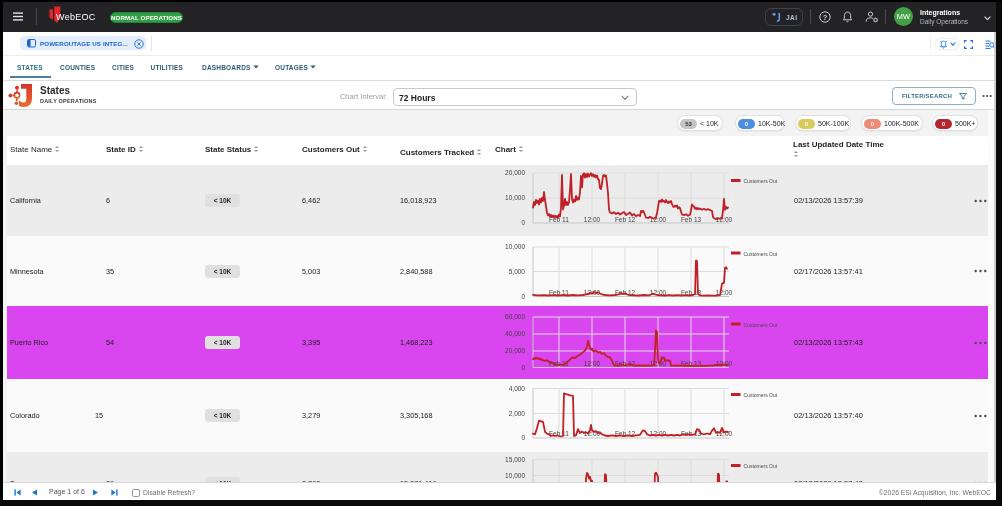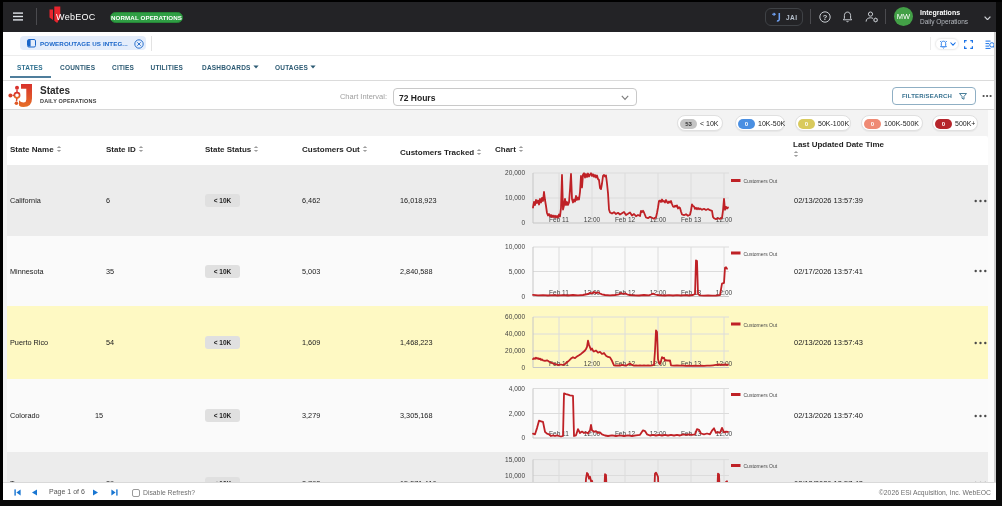--- a/index.html
+++ b/index.html
@@ -146,21 +146,21 @@
     </div>
 <div class="abs" style="left:861px;top:115px;width:62px;height:16px;background:#fff;border:1px solid #e0e0e0;border-radius:9px;box-shadow:0 1px 1px rgba(0,0,0,.05)">
       <span style="position:absolute;left:2px;top:2.5px;width:17px;height:10px;background:#ef8a74;border-radius:5px;color:#fff;font-size:6px;font-weight:bold;text-align:center;line-height:10px">0</span>
       <span style="position:absolute;left:22px;top:4px;font-size:7px;color:#222;white-space:nowrap">100K-500K</span>
     </div>
 <div class="abs" style="left:932px;top:115px;width:46px;height:16px;background:#fff;border:1px solid #e0e0e0;border-radius:9px;box-shadow:0 1px 1px rgba(0,0,0,.05)">
       <span style="position:absolute;left:2px;top:2.5px;width:17px;height:10px;background:#b6252b;border-radius:5px;color:#fff;font-size:6px;font-weight:bold;text-align:center;line-height:10px">0</span>
       <span style="position:absolute;left:22px;top:4px;font-size:7px;color:#222;white-space:nowrap">500K+</span>
     </div>
 <div class="abs" style="left:7px;top:136px;width:981px;height:29px;background:#fff;border-radius:2px 2px 0 0">
-<div style="position:absolute;left:3px;top:9px;font-weight:bold;font-size:8px;color:#1f1f1f;white-space:nowrap">State Name <svg width="6" height="8" viewBox="0 0 6 8" style="vertical-align:-1px">
+<div style="position:absolute;left:3px;top:9px;font-weight:normal;font-size:8px;color:#1f1f1f;white-space:nowrap">State Name <svg width="6" height="8" viewBox="0 0 6 8" style="vertical-align:-1px">
           <path d="M0.8 3.1 L3 0.9 L5.2 3.1 Z" fill="#9d9d9d"></path>
           <path d="M0.8 4.9 L3 7.1 L5.2 4.9 Z" fill="#9d9d9d"></path>
         </svg></div>
 <div style="position:absolute;left:99px;top:9px;font-weight:bold;font-size:8px;color:#1f1f1f;white-space:nowrap">State ID <svg width="6" height="8" viewBox="0 0 6 8" style="vertical-align:-1px">
           <path d="M0.8 3.1 L3 0.9 L5.2 3.1 Z" fill="#9d9d9d"></path>
           <path d="M0.8 4.9 L3 7.1 L5.2 4.9 Z" fill="#9d9d9d"></path>
         </svg></div>
 <div style="position:absolute;left:198px;top:9px;font-weight:bold;font-size:8px;color:#1f1f1f;white-space:nowrap">State Status <svg width="6" height="8" viewBox="0 0 6 8" style="vertical-align:-1px">
           <path d="M0.8 3.1 L3 0.9 L5.2 3.1 Z" fill="#9d9d9d"></path>
           <path d="M0.8 4.9 L3 7.1 L5.2 4.9 Z" fill="#9d9d9d"></path>
@@ -249,25 +249,25 @@
         <text x="92" y="59" text-anchor="middle" font-family="&quot;Liberation Sans&quot;, sans-serif" font-size="6.5" fill="#3f3f3f">12:00</text>
         <text x="125" y="59" text-anchor="middle" font-family="&quot;Liberation Sans&quot;, sans-serif" font-size="6.5" fill="#3f3f3f">Feb 12</text>
         <text x="158" y="59" text-anchor="middle" font-family="&quot;Liberation Sans&quot;, sans-serif" font-size="6.5" fill="#3f3f3f">12:00</text>
         <text x="191" y="59" text-anchor="middle" font-family="&quot;Liberation Sans&quot;, sans-serif" font-size="6.5" fill="#3f3f3f">Feb 13</text>
         <text x="224" y="59" text-anchor="middle" font-family="&quot;Liberation Sans&quot;, sans-serif" font-size="6.5" fill="#3f3f3f">12:00</text>
         <rect x="231" y="15.5" width="9.5" height="3" fill="#bf2126"></rect>
         <text x="243.5" y="19.7" font-family="&quot;Liberation Sans&quot;, sans-serif" font-size="5" fill="#4a4a4a">Customers Out</text>
         <polyline points="33,58.8 38,59.4 43,59.1 48,59.5 53,59.2 58,59.5 63,59.2 68,59.5 73,59.0 78,59.3 83,59.0 88,58.0 90,56.8 92,57.5 94,56.0 96,57.3 98,56.3 100,57.5 102,58.3 105,59.0 110,59.3 115,59.0 119,58.3 121,57.0 123,58.0 125,57.3 127,58.3 129,59.0 134,59.3 139,59.5 144,59.0 149,59.3 151,58.5 153,57.6 155,58.5 157,59.0 161,59.3 165,59.5 169,59.2 173,59.5 177,59.2 181,59.5 185,59.2 189,59.5 193,59.0 195,58.0 196,24.4 197,25.1 198,58.0 200,59.4 204,59.7 208,59.4 212,59.7 216,59.5 220,59.1 222,47.6 224,46.9 225,31.8 226,31.3 227,32.8" fill="none" stroke="#bf2126" stroke-width="1.8" stroke-linejoin="round" stroke-linecap="round"></polyline>
       </svg>
 </div>
-<div class="abs" style="left:7px;top:306px;width:981px;height:73px;background:#fef9c3;overflow:hidden">
+<div class="abs" style="left:7px;top:306px;width:981px;height:73px;background:#d946ef;overflow:hidden">
 <div class="abs" style="left:3px;top:32.0px;font-size:7.3px;color:#212121">Puerto Rico</div>
 <div class="abs" style="left:99px;top:32.0px;font-size:7.3px;color:#212121">54</div>
 <div class="abs" style="left:198px;top:30.0px;width:35px;height:13px;background:#e0e0e0;border-radius:3px;text-align:center;font-size:6.5px;font-weight:bold;color:#1f1f1f;line-height:13px">&lt; 10K</div>
-<div class="abs" style="left:295px;top:32.0px;font-size:7.3px;color:#212121">1,609</div>
+<div class="abs" style="left:295px;top:32.0px;font-size:7.3px;color:#212121">3,395</div>
 <div class="abs" style="left:393px;top:32.0px;font-size:7.3px;color:#212121">1,468,223</div>
 <div class="abs" style="left:787px;top:32.0px;font-size:7.5px;color:#212121">02/13/2026 13:57:43</div>
 <svg class="abs" style="left:966.5px;top:34.5px" width="13.0" height="4" viewBox="0 0 13.0 4">
         <circle cx="1.7" cy="2" r="1.2" fill="#4a4a4a"></circle>
         <circle cx="6.5" cy="2" r="1.2" fill="#4a4a4a"></circle>
         <circle cx="11.3" cy="2" r="1.2" fill="#4a4a4a"></circle>
       </svg>
 <svg width="290" height="73" viewBox="0 0 290 73" style="position:absolute;left:493px;top:0">
         <line x1="33" y1="11" x2="229" y2="11" stroke="#dcdcdc" stroke-width="1"></line>
         <line x1="33" y1="28" x2="229" y2="28" stroke="#dcdcdc" stroke-width="1"></line>

